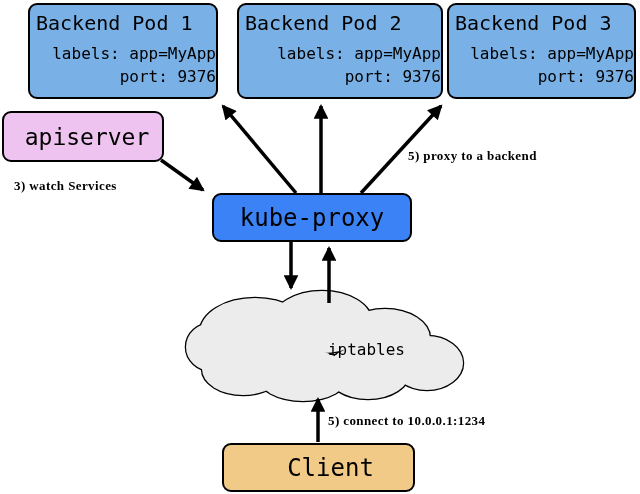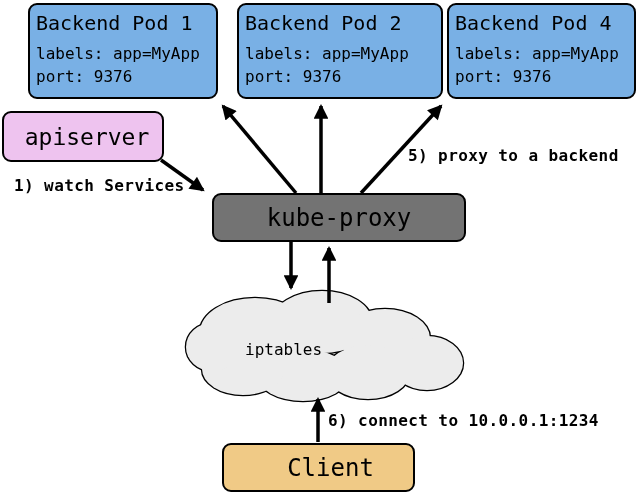--- a/index.html
+++ b/index.html
@@ -30,65 +30,67 @@
   }
   .pod-title {
     font-size: 20px;
     line-height: 26px;
     white-space: nowrap;
   }
   .pod-line {
     font-size: 16px;
     line-height: 23px;
     white-space: nowrap;
+    text-align: right;
   }
   .pod-body { margin-top: 6px; }
   .node-label-box {
     display: flex;
     align-items: center;
     justify-content: center;
   }
   .apiserver {
     left: 2px; top: 111px;
     width: 162px; height: 51px;
     background: #EEC3EF;
     font-size: 23px;
     padding-left: 8px;
   }
   .kube-proxy {
     left: 212px; top: 193px;
-    width: 254px; height: 49px;
-    background: #737373;
+    width: 200px; height: 49px;
+    background: #3b82f6;
     font-size: 24px;
   }
   .client {
     left: 222px; top: 443px;
     width: 193px; height: 49px;
     background: #F0CA86;
     font-size: 24px;
     padding-left: 24px;
   }
   .annotation {
     position: absolute;
     font-weight: bold;
-    font-size: 16px;
+    font-size: 13px;
     line-height: 26px;
     letter-spacing: 0.4px;
     white-space: nowrap;
+    font-family: Liberation Serif, serif;
   }
   .lbl1 { left: 14px;  top: 173px; }
   .lbl2 { left: 68px;  top: 243px; }
   .lbl3 { left: 328px; top: 408px; }
   .lbl4 { left: 346px; top: 244px; }
   .lbl5 { left: 408px; top: 143px; }
   .iptables-label {
     position: absolute;
     left: 245px; top: 340px;
     width: 160px;
-    text-align: left;
+    text-align: right;
     font-size: 16px;
   }
 </style>
 </head>
 <body>
 
 <div class="canvas">
 
   <svg class="wires" viewBox="0 0 640 494">
     <defs>
@@ -141,21 +143,21 @@
 
   <div class="box pod" style="left:237px; top:3px; width:206px;">
     <div class="pod-title">Backend Pod 2</div>
     <div class="pod-body">
       <div class="pod-line">labels: app=MyApp</div>
       <div class="pod-line">port: 9376</div>
     </div>
   </div>
 
   <div class="box pod" style="left:447px; top:3px; width:189px;">
-    <div class="pod-title">Backend Pod 4</div>
+    <div class="pod-title">Backend Pod 3</div>
     <div class="pod-body">
       <div class="pod-line">labels: app=MyApp</div>
       <div class="pod-line">port: 9376</div>
     </div>
   </div>
 
   <div class="box node-label-box apiserver">
     <span>apiserver</span>
   </div>
 
@@ -163,22 +165,22 @@
     <span>kube-proxy</span>
   </div>
 
   <div class="iptables-label">iptables</div>
 
   <div class="box node-label-box client">
     <span>Client</span>
   </div>
 
   <div class="annotation lbl1">
-    <div>1) watch Services</div>
+    <div>3) watch Services</div>
   </div>
 
 
-  <div class="annotation lbl3">6) connect to 10.0.0.1:1234</div>
+  <div class="annotation lbl3">5) connect to 10.0.0.1:1234</div>
 
 
   <div class="annotation lbl5">5) proxy to a backend</div>
 
 </div>
 
 </body></html>

